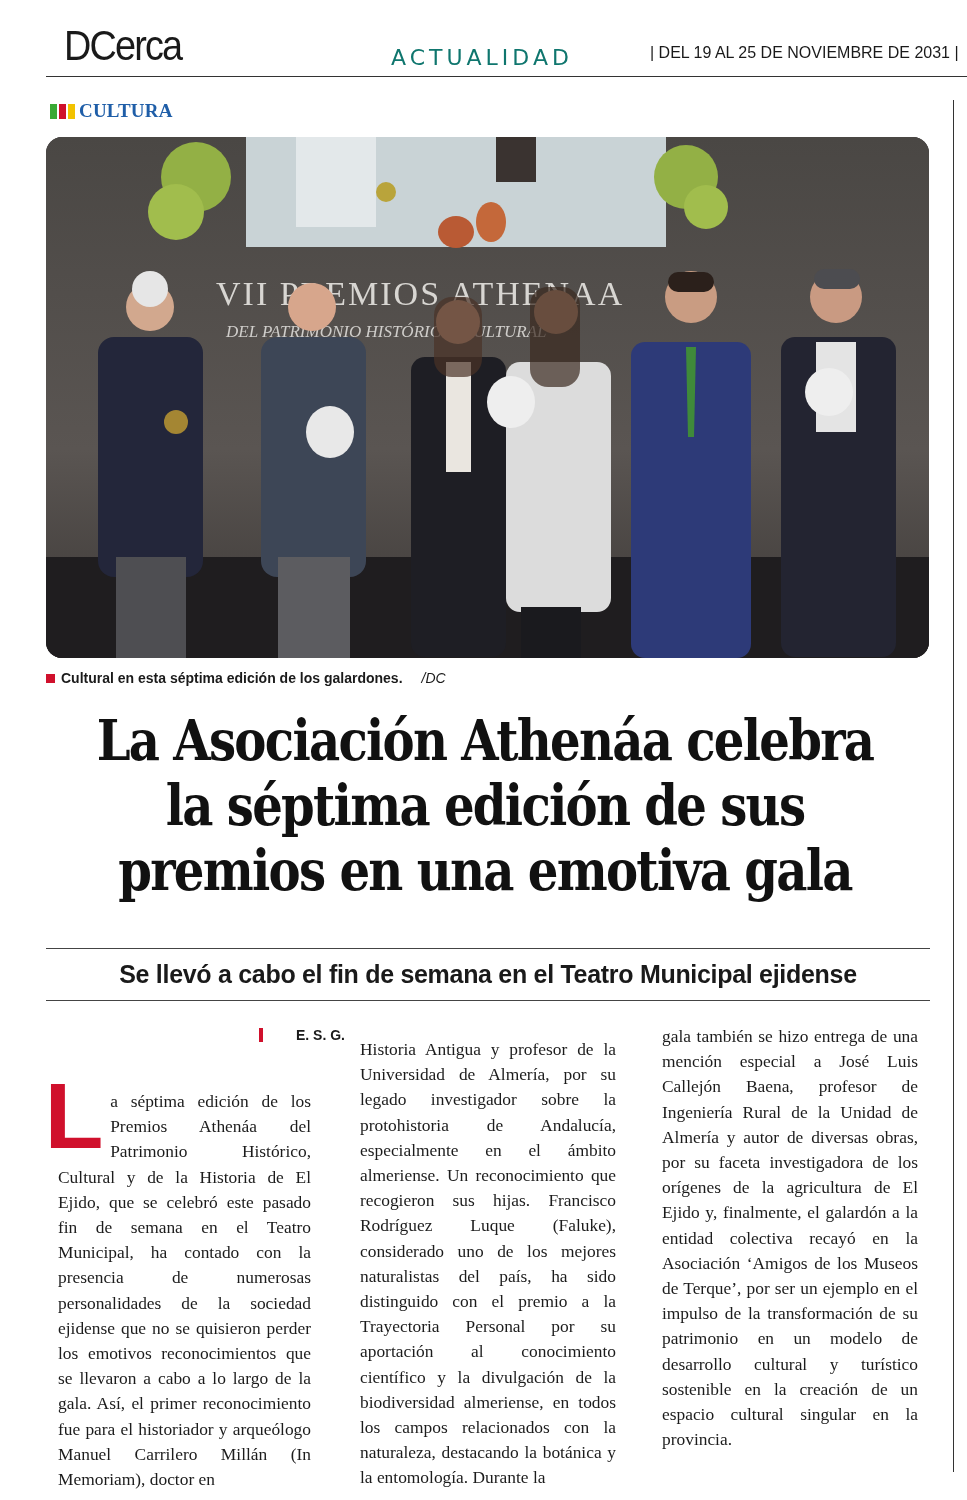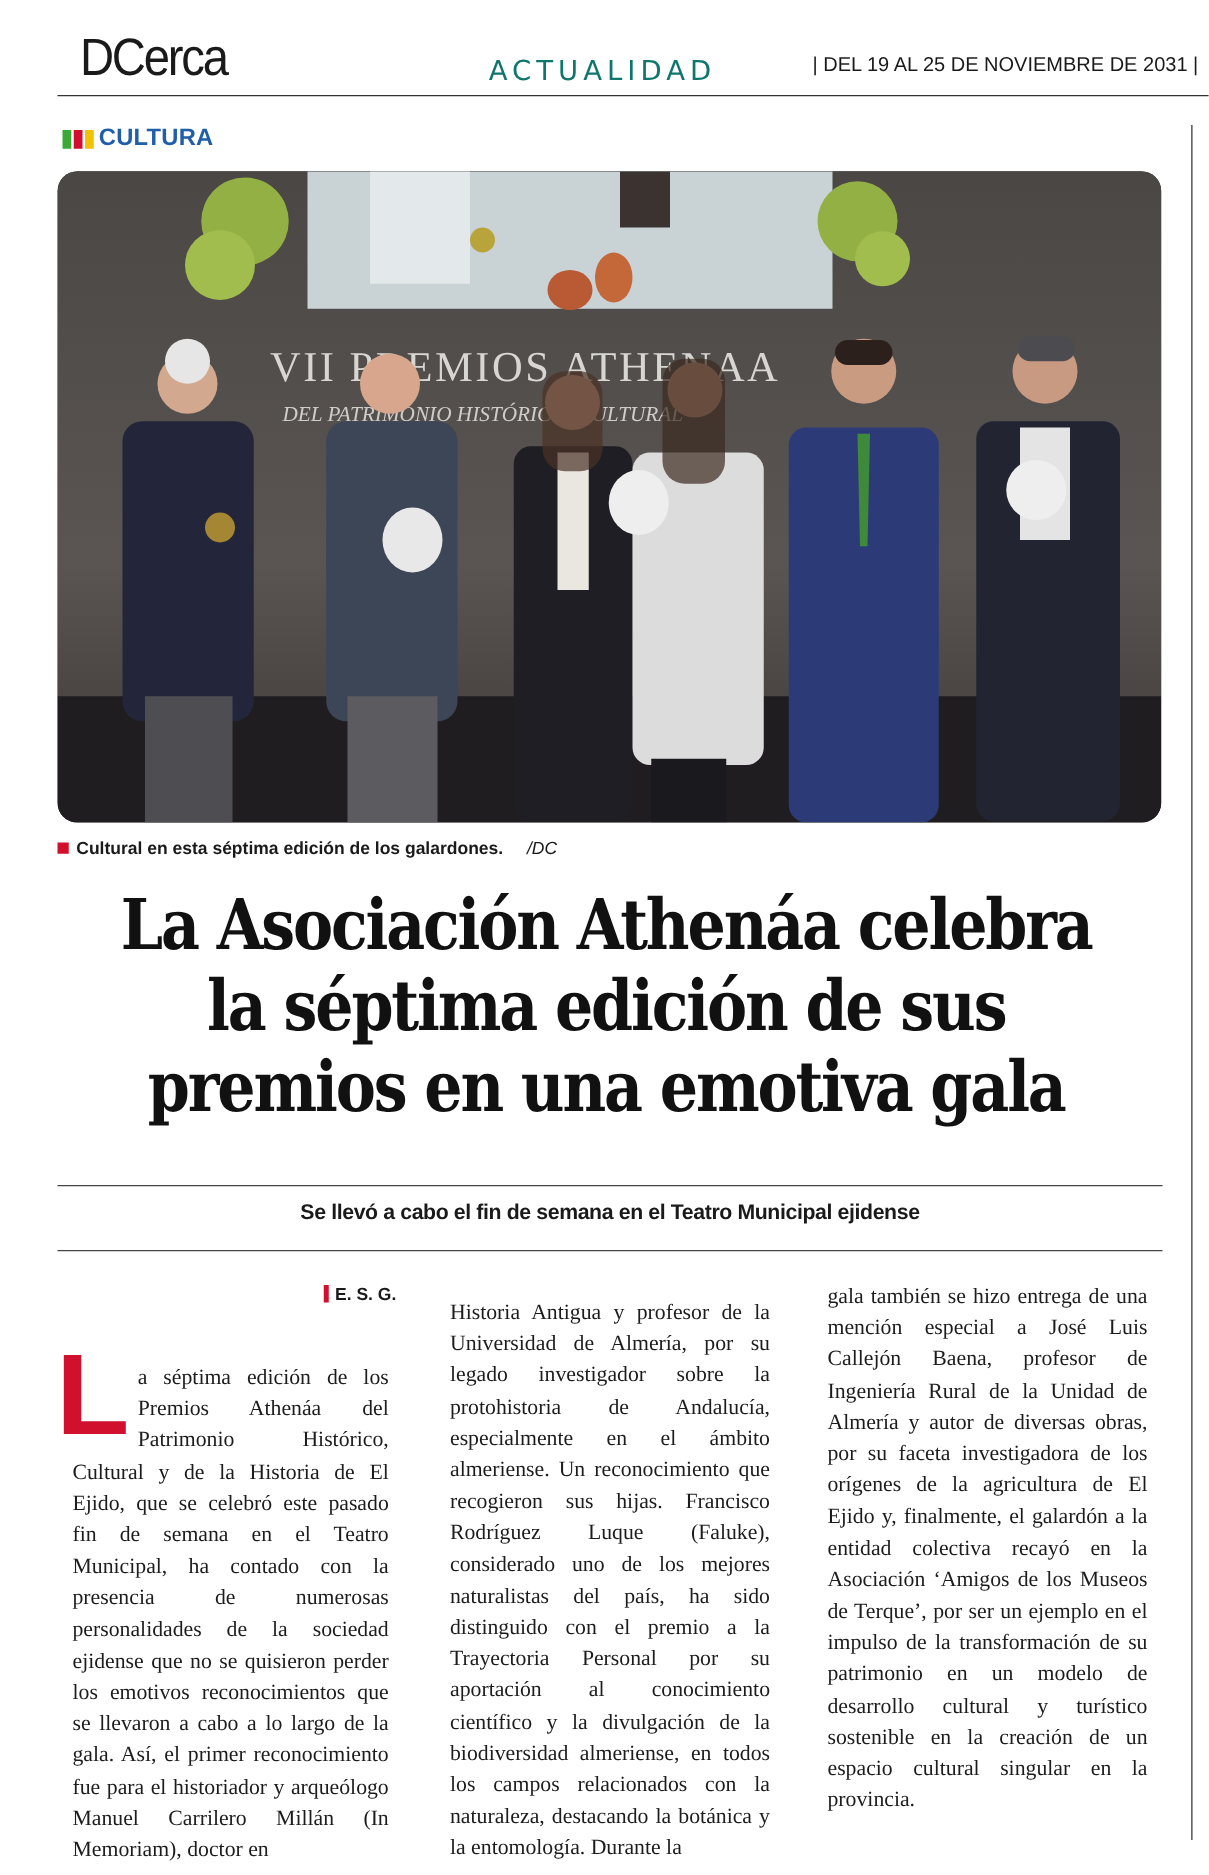--- a/index.html
+++ b/index.html
@@ -10,36 +10,36 @@
     .brand { position: absolute; left: 0; top: 0; font-family: "Liberation Sans", sans-serif; font-size: 42px; letter-spacing: -2px; color: #1a1a1a; line-height: 48px; transform: scaleX(0.9); transform-origin: left; }
     .section-name { position: absolute; left: 327px; top: 23px; font-family: "DejaVu Sans", sans-serif; font-size: 22px; letter-spacing: 4px; color: #0f766e; }
     .issue-date { position: absolute; left: 586px; top: 22px; font-family: "Liberation Sans", sans-serif; font-size: 16px; color: #1a1a1a; white-space: nowrap; }
     .top-rule { position: absolute; left: 46px; top: 76px; width: 921px; height: 1px; background: #333; }
 
     .right-rule { position: absolute; left: 953px; top: 100px; width: 1px; height: 1372px; background: #333; }
 
     .kicker { position: absolute; left: 50px; top: 100px; display: flex; align-items: center; }
     .kicker .bars { display: flex; gap: 2px; margin-right: 4px; }
     .kicker .bars span { display: block; width: 7px; height: 15px; }
-    .kicker .label { font-family: Liberation Sans, sans-serif; font-weight: bold; font-size: 19px; color: #1f5ea8; letter-spacing: 0.2px; }
+    .kicker .label { font-family: Liberation Serif, serif; font-weight: bold; font-size: 19px; color: #1f5ea8; letter-spacing: 0.2px; }
 
     .photo { position: absolute; left: 46px; top: 137px; width: 883px; height: 521px; border-radius: 16px; overflow: hidden; background: #2e2b2c; }
     .photo svg { display: block; width: 100%; height: 100%; }
 
     .caption { position: absolute; left: 46px; top: 670px; display: flex; align-items: center; font-family: "Liberation Sans", sans-serif; }
     .caption .marker { width: 9px; height: 9px; background: #d0102c; margin-right: 6px; }
     .caption .text { font-weight: bold; font-size: 14px; color: #1a1a1a; }
     .caption .credit { font-size: 14px; margin-left: 19px; color: #1a1a1a; font-style: italic; }
 
     .headline { position: absolute; left: 30px; top: 708px; width: 910px; text-align: center; font-family: "DejaVu Serif", serif; font-weight: bold; font-size: 56px; line-height: 65px; color: #111; letter-spacing: -2px; transform: scaleX(0.86); transform-origin: center; }
 
     .sub-rule { position: absolute; left: 46px; width: 884px; height: 1px; background: #444; }
-    .subtitle { position: absolute; left: 46px; top: 960px; width: 884px; text-align: center; font-family: "Liberation Sans", sans-serif; font-size: 17px; color: #1a1a1a; letter-spacing: -0.3px; }
+    .subtitle { position: absolute; left: 46px; top: 960px; width: 884px; text-align: center; font-family: "Liberation Sans", sans-serif; font-size: 25px; color: #1a1a1a; letter-spacing: -0.3px; }
 
-    .byline { position: absolute; left: 259px; top: 1027px; display: flex; align-items: center; font-family: "Liberation Sans", sans-serif; font-weight: bold; font-size: 14px; }
+    .byline { position: absolute; left: 259px; top: 1027px; display: flex; align-items: center; font-family: "Liberation Sans", sans-serif; font-weight: bold; font-size: 14px; gap: 28px; }
     .byline .marker { width: 4px; height: 14px; background: #d0102c; margin-right: 5px; }
 
     .col { position: absolute; font-size: 17.4px; line-height: 25.2px; text-align: justify; color: #1c1c1c; hyphens: manual; }
     .col p { margin: 12px; }
     .col1 { left: 46px; top: 1077px; width: 277px; }
     .col2 { left: 348px; top: 1025px; width: 280px; }
     .col3 { left: 650px; top: 1012px; width: 280px; }
     .dropcap { float: left; font-family: "Liberation Sans", sans-serif; font-weight: bold; font-size: 92px; line-height: 70px; height: 72px; color: #d0102c; margin: 4px 8px 0 0; transform: scaleX(1.05); }
   </style>
 </head>

